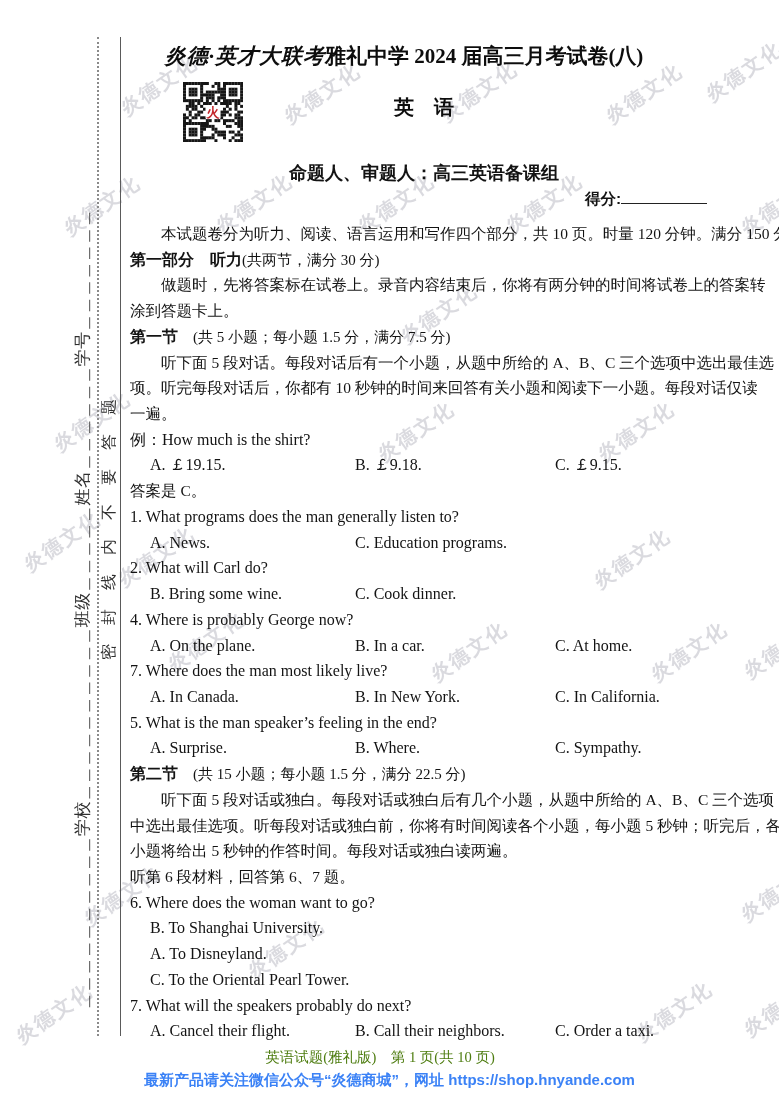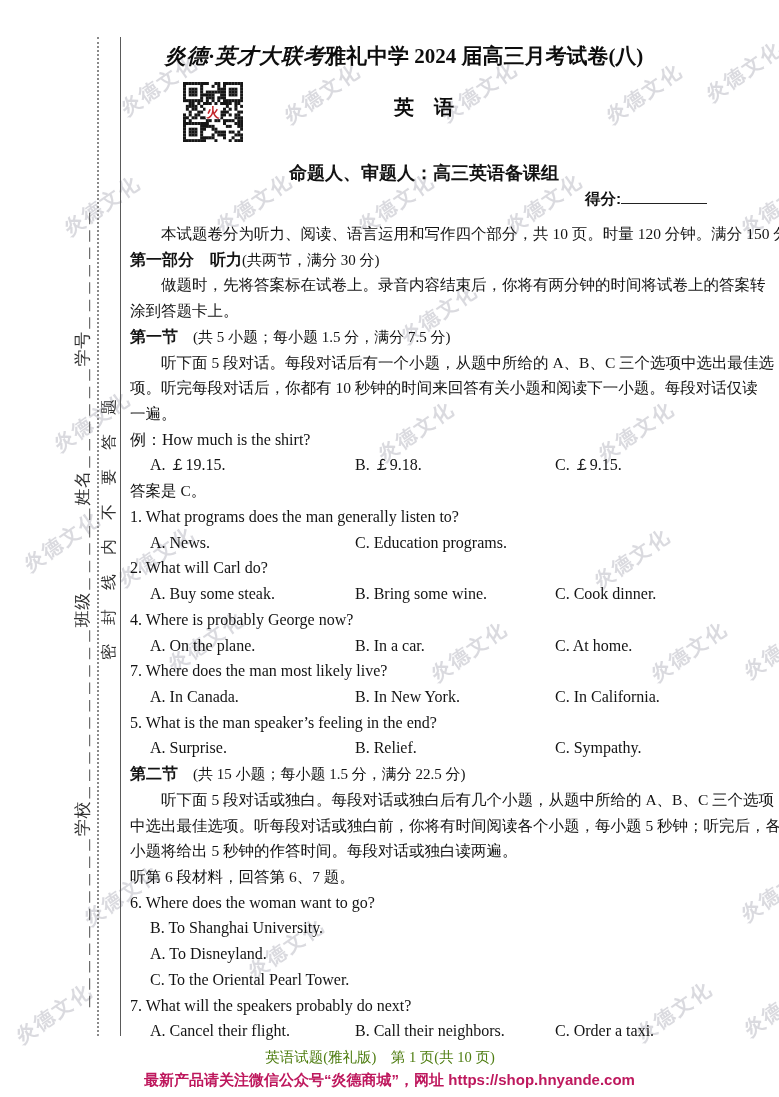--- a/index.html
+++ b/index.html
@@ -62,21 +62,21 @@
   .h .hk{font-size:15px;margin-top:9px;}
   .opts{display:grid;grid-template-columns:205px 200px 1fr;padding-left:20px;}
   .opt1{padding-left:20px;}
   
   .footer1{
     position:absolute;left:40px;top:1048px;width:680px;text-align:center;
     font-size:14.5px;color:#4d7c0f;
   }
   .footer2{
     position:absolute;left:0;top:1071px;width:779px;text-align:center;
-    font-size:15px;font-weight:bold;color:#be185d;
+    font-size:15px;font-weight:bold;color:#3b82f6;
     font-family:"Liberation Sans","DejaVu Sans",sans-serif;
   }
 </style>
 </head>
 <body>
 
 <div id="watermarks">
     <div class="wm" style="left: 115px; top: 72px;">炎德文化</div>
     <div class="wm" style="left: 278px; top: 80px;">炎德文化</div>
     <div class="wm" style="left: 435px; top: 78px;">炎德文化</div>
@@ -372,40 +372,39 @@
       <span>C. ￡9.15.</span>
     </div>
     <div class="line para">答案是 C。</div>
     <div class="line q">1. What programs does the man generally listen to?</div>
     <div class="line opts">
       <span>A. News.</span>
       <span>C. Education programs.</span>
     </div>
     <div class="line q">2. What will Carl do?</div>
     <div class="line opts">
-      <span>A. Buy some steak.</span>
       <span>B. Bring some wine.</span>
       <span>C. Cook dinner.</span>
     </div>
     <div class="line q">4. Where is probably George now?</div>
     <div class="line opts">
       <span>A. On the plane.</span>
       <span>B. In a car.</span>
       <span>C. At home.</span>
     </div>
     <div class="line q">7. Where does the man most likely live?</div>
     <div class="line opts">
       <span>A. In Canada.</span>
       <span>B. In New York.</span>
       <span>C. In California.</span>
     </div>
     <div class="line q">5. What is the man speaker’s feeling in the end?</div>
     <div class="line opts">
       <span>A. Surprise.</span>
-      <span>B. Relief.</span>
+      <span>B. Where.</span>
       <span>C. Sympathy.</span>
     </div>
     <div class="line h"><span class="hb">第二节</span><span class="hk">　(共 15 小题；每小题 1.5 分，满分 22.5 分)</span></div>
     <div class="line para ind">听下面 5 段对话或独白。每段对话或独白后有几个小题，从题中所给的 A、B、C 三个选项</div>
     <div class="line para">中选出最佳选项。听每段对话或独白前，你将有时间阅读各个小题，每小题 5 秒钟；听完后，各</div>
     <div class="line para">小题将给出 5 秒钟的作答时间。每段对话或独白读两遍。</div>
     <div class="line para">听第 6 段材料，回答第 6、7 题。</div>
     <div class="line q">6. Where does the woman want to go?</div>
     <div class="line opt1">B. To Shanghai University.</div>
     <div class="line opt1">A. To Disneyland.</div>

